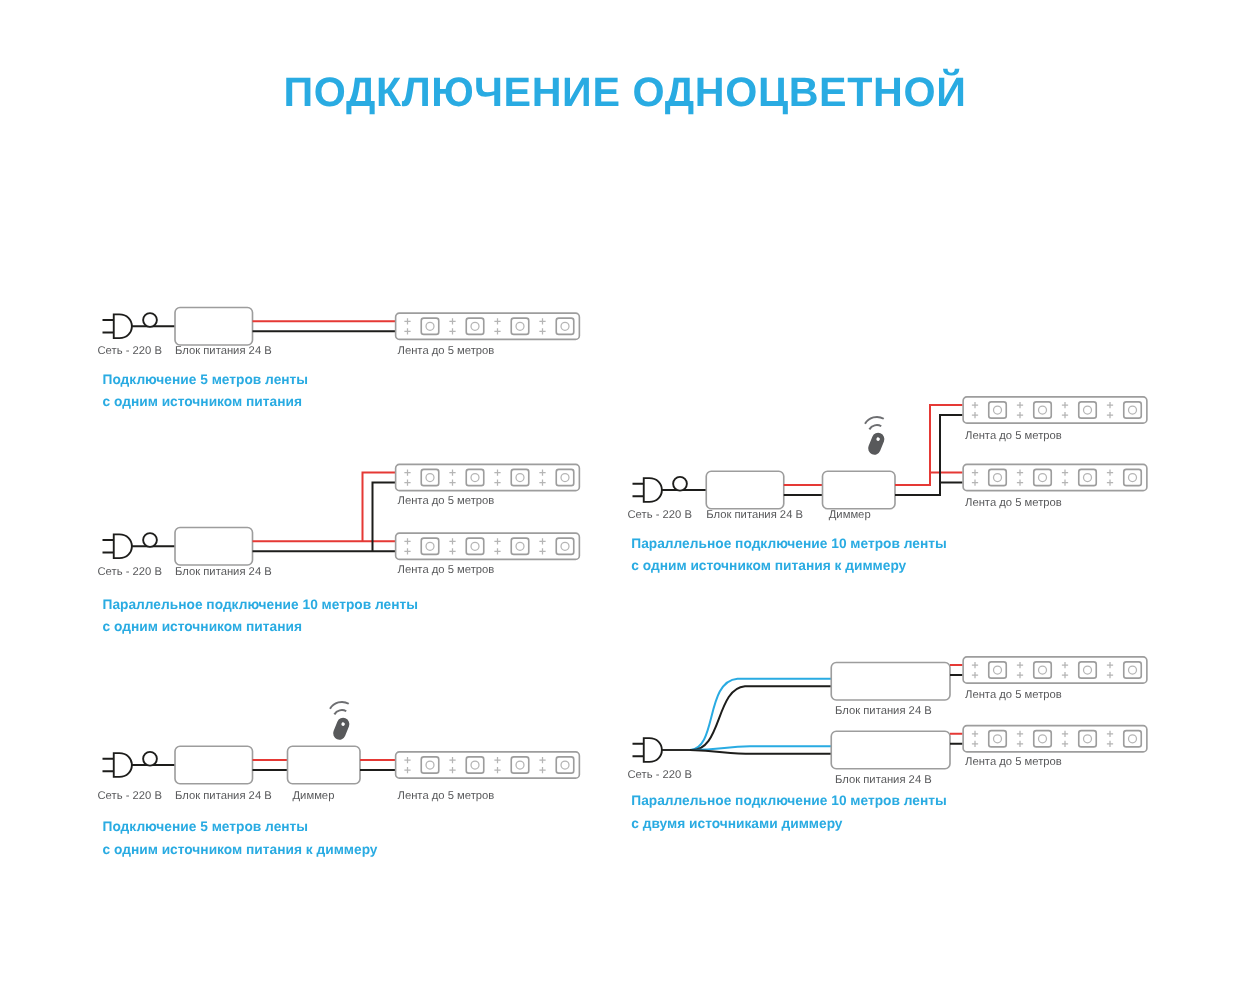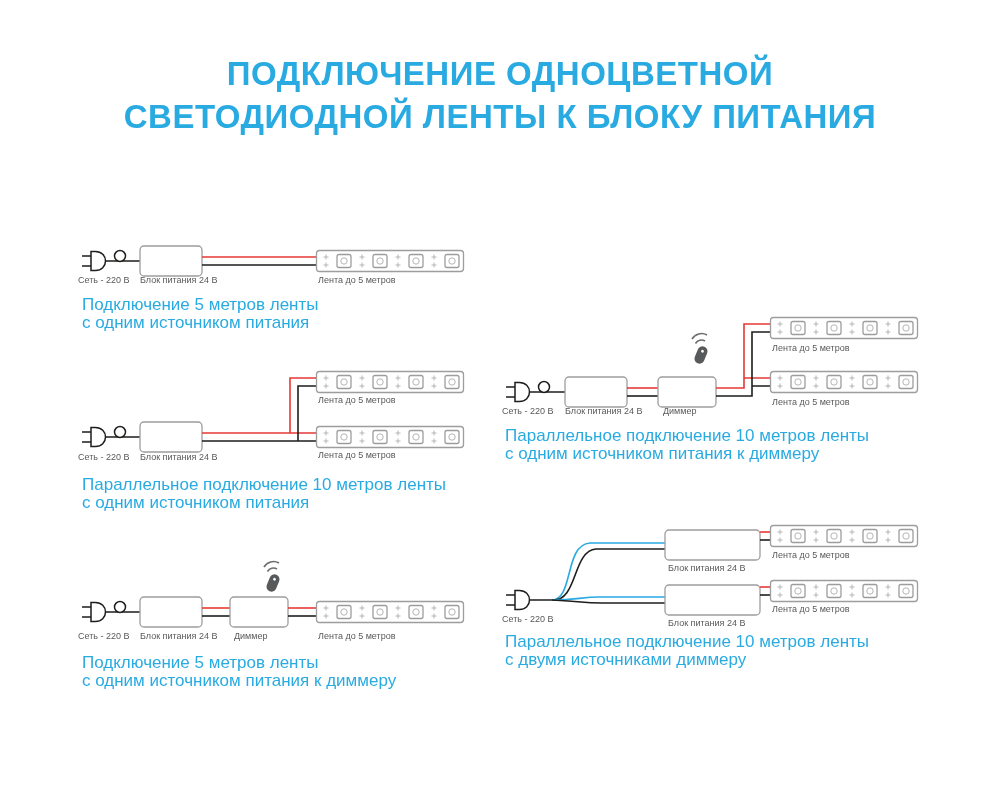--- a/index.html
+++ b/index.html
@@ -9,21 +9,21 @@
     --outline:#9d9d9d;
     --labelc:#58595b;
   }
   *{margin:0;padding:0;box-sizing:border-box}
   body{background:#fff;font-family:"Liberation Sans",sans-serif}
   .stage{position:relative;width:1000px;height:800px;background:#fff;overflow:hidden}
   .title{position:absolute;left:0;right:0;top:52px;text-align:center;
          font-weight:700;font-size:33px;line-height:43px;color:var(--accent);letter-spacing:.5px}
   .canvas{position:absolute;left:0;top:0}
   .lbl{position:absolute;font-size:9px;line-height:10px;color:var(--labelc);white-space:nowrap}
-  .cap{position:absolute;font-size:17px;line-height:15px;font-weight:400;color:var(--accent);white-space:nowrap}
+  .cap{position:absolute;font-size:11px;line-height:15px;font-weight:700;color:var(--accent);white-space:nowrap}
   .wire-red{stroke:var(--red);stroke-width:1.6;fill:none}
   .wire-black{stroke:var(--blk);stroke-width:1.6;fill:none}
   .wire-blue{stroke:var(--accent);stroke-width:1.6;fill:none}
   .box{fill:#fff;stroke:var(--outline);stroke-width:1.3}
   .cord{stroke:var(--blk);stroke-width:1.5;fill:none}
   .loop{stroke:var(--blk);stroke-width:1.5;fill:#fff}
   .padmark{stroke:#b5b5b5;stroke-width:1;fill:none}
   .ledring{stroke:#b5b5b5;stroke-width:1;fill:none}
 </style>
 </head>
@@ -127,21 +127,20 @@
       <path class="wire-black" d="M760,540 H770"></path>
       <path class="wire-red" d="M760,587 H770"></path>
       <path class="wire-black" d="M760,595 H770"></path>
       <use href="#strip" x="770" y="525"></use>
       <use href="#strip" x="770" y="580"></use>
     </g>
   </svg>
 
   <div class="title">
     <div>ПОДКЛЮЧЕНИЕ ОДНОЦВЕТНОЙ</div>
-    <div>СВЕТОДИОДНОЙ ЛЕНТЫ К БЛОКУ ПИТАНИЯ</div>
   </div>
 
   <span class="lbl" style="left:78px;top:275px">Сеть - 220 В</span>
   <span class="lbl" style="left:140px;top:275px">Блок питания 24 В</span>
   <span class="lbl" style="left:318px;top:275px">Лента до 5 метров</span>
   <span class="cap" style="left:82px;top:297px">Подключение 5 метров ленты</span>
   <span class="cap" style="left:82px;top:315px">с одним источником питания</span>
 
   <span class="lbl" style="left:318px;top:395px">Лента до 5 метров</span>
   <span class="lbl" style="left:78px;top:452px">Сеть - 220 В</span>

